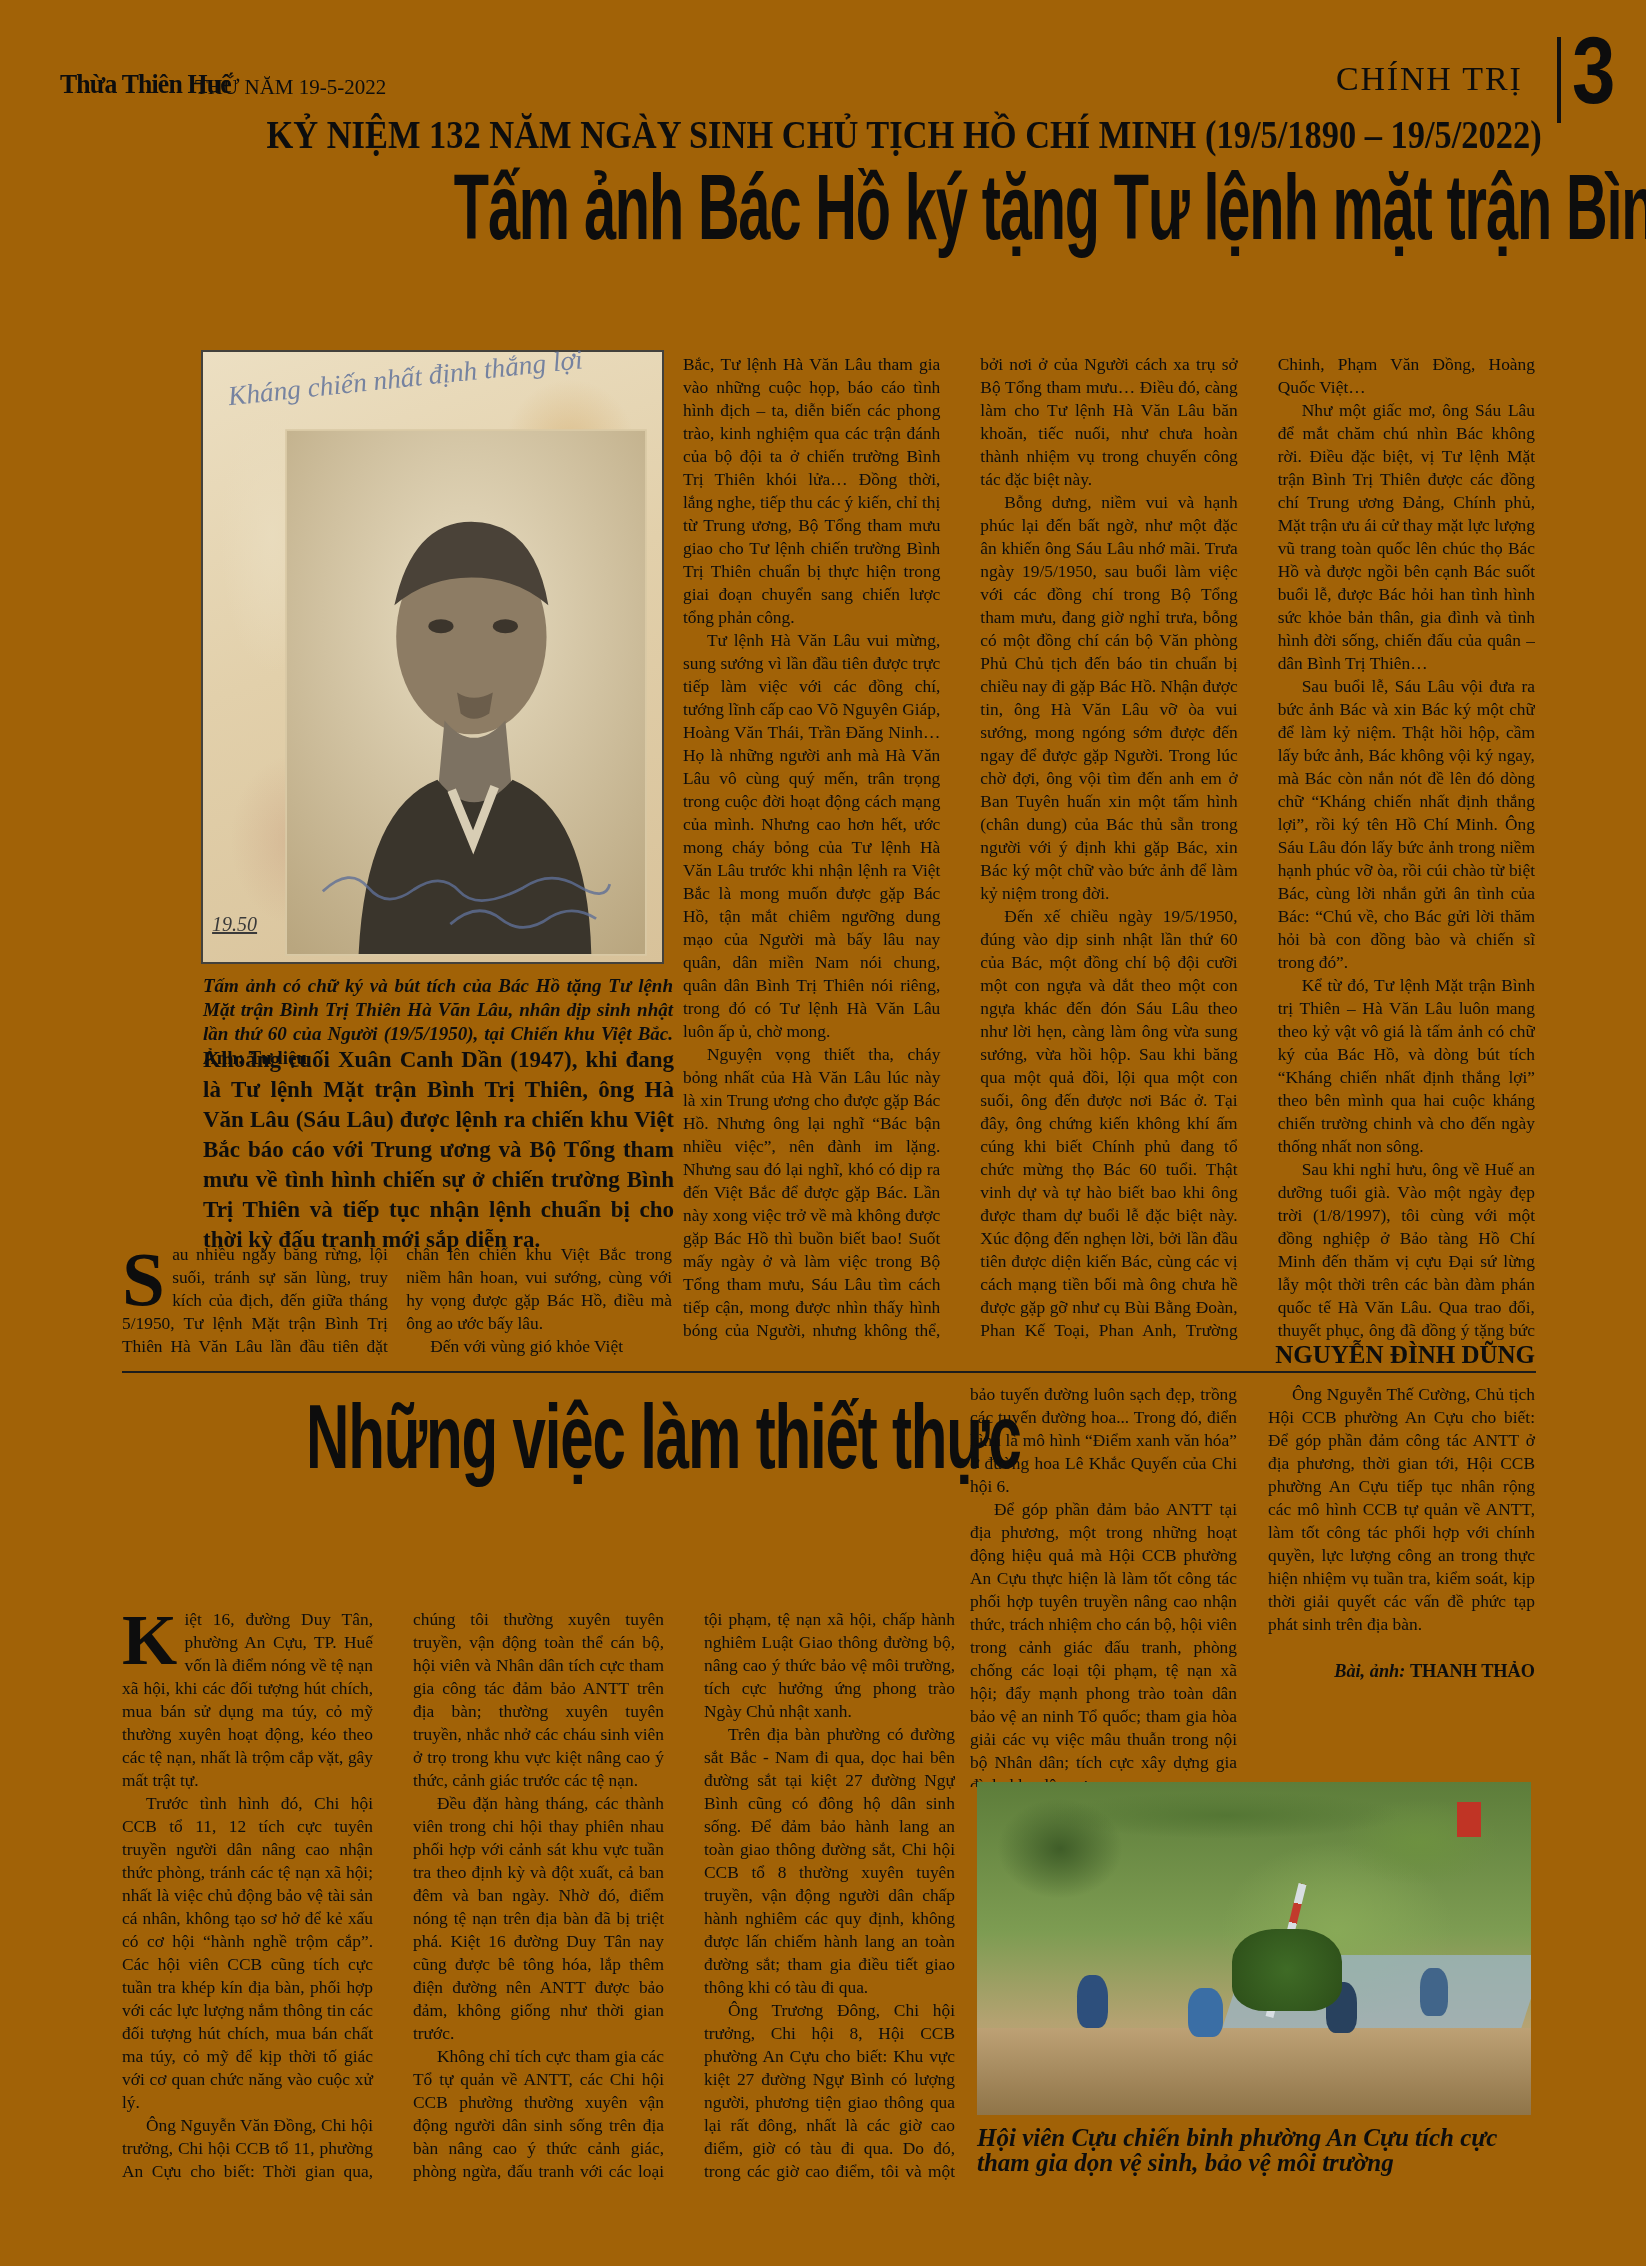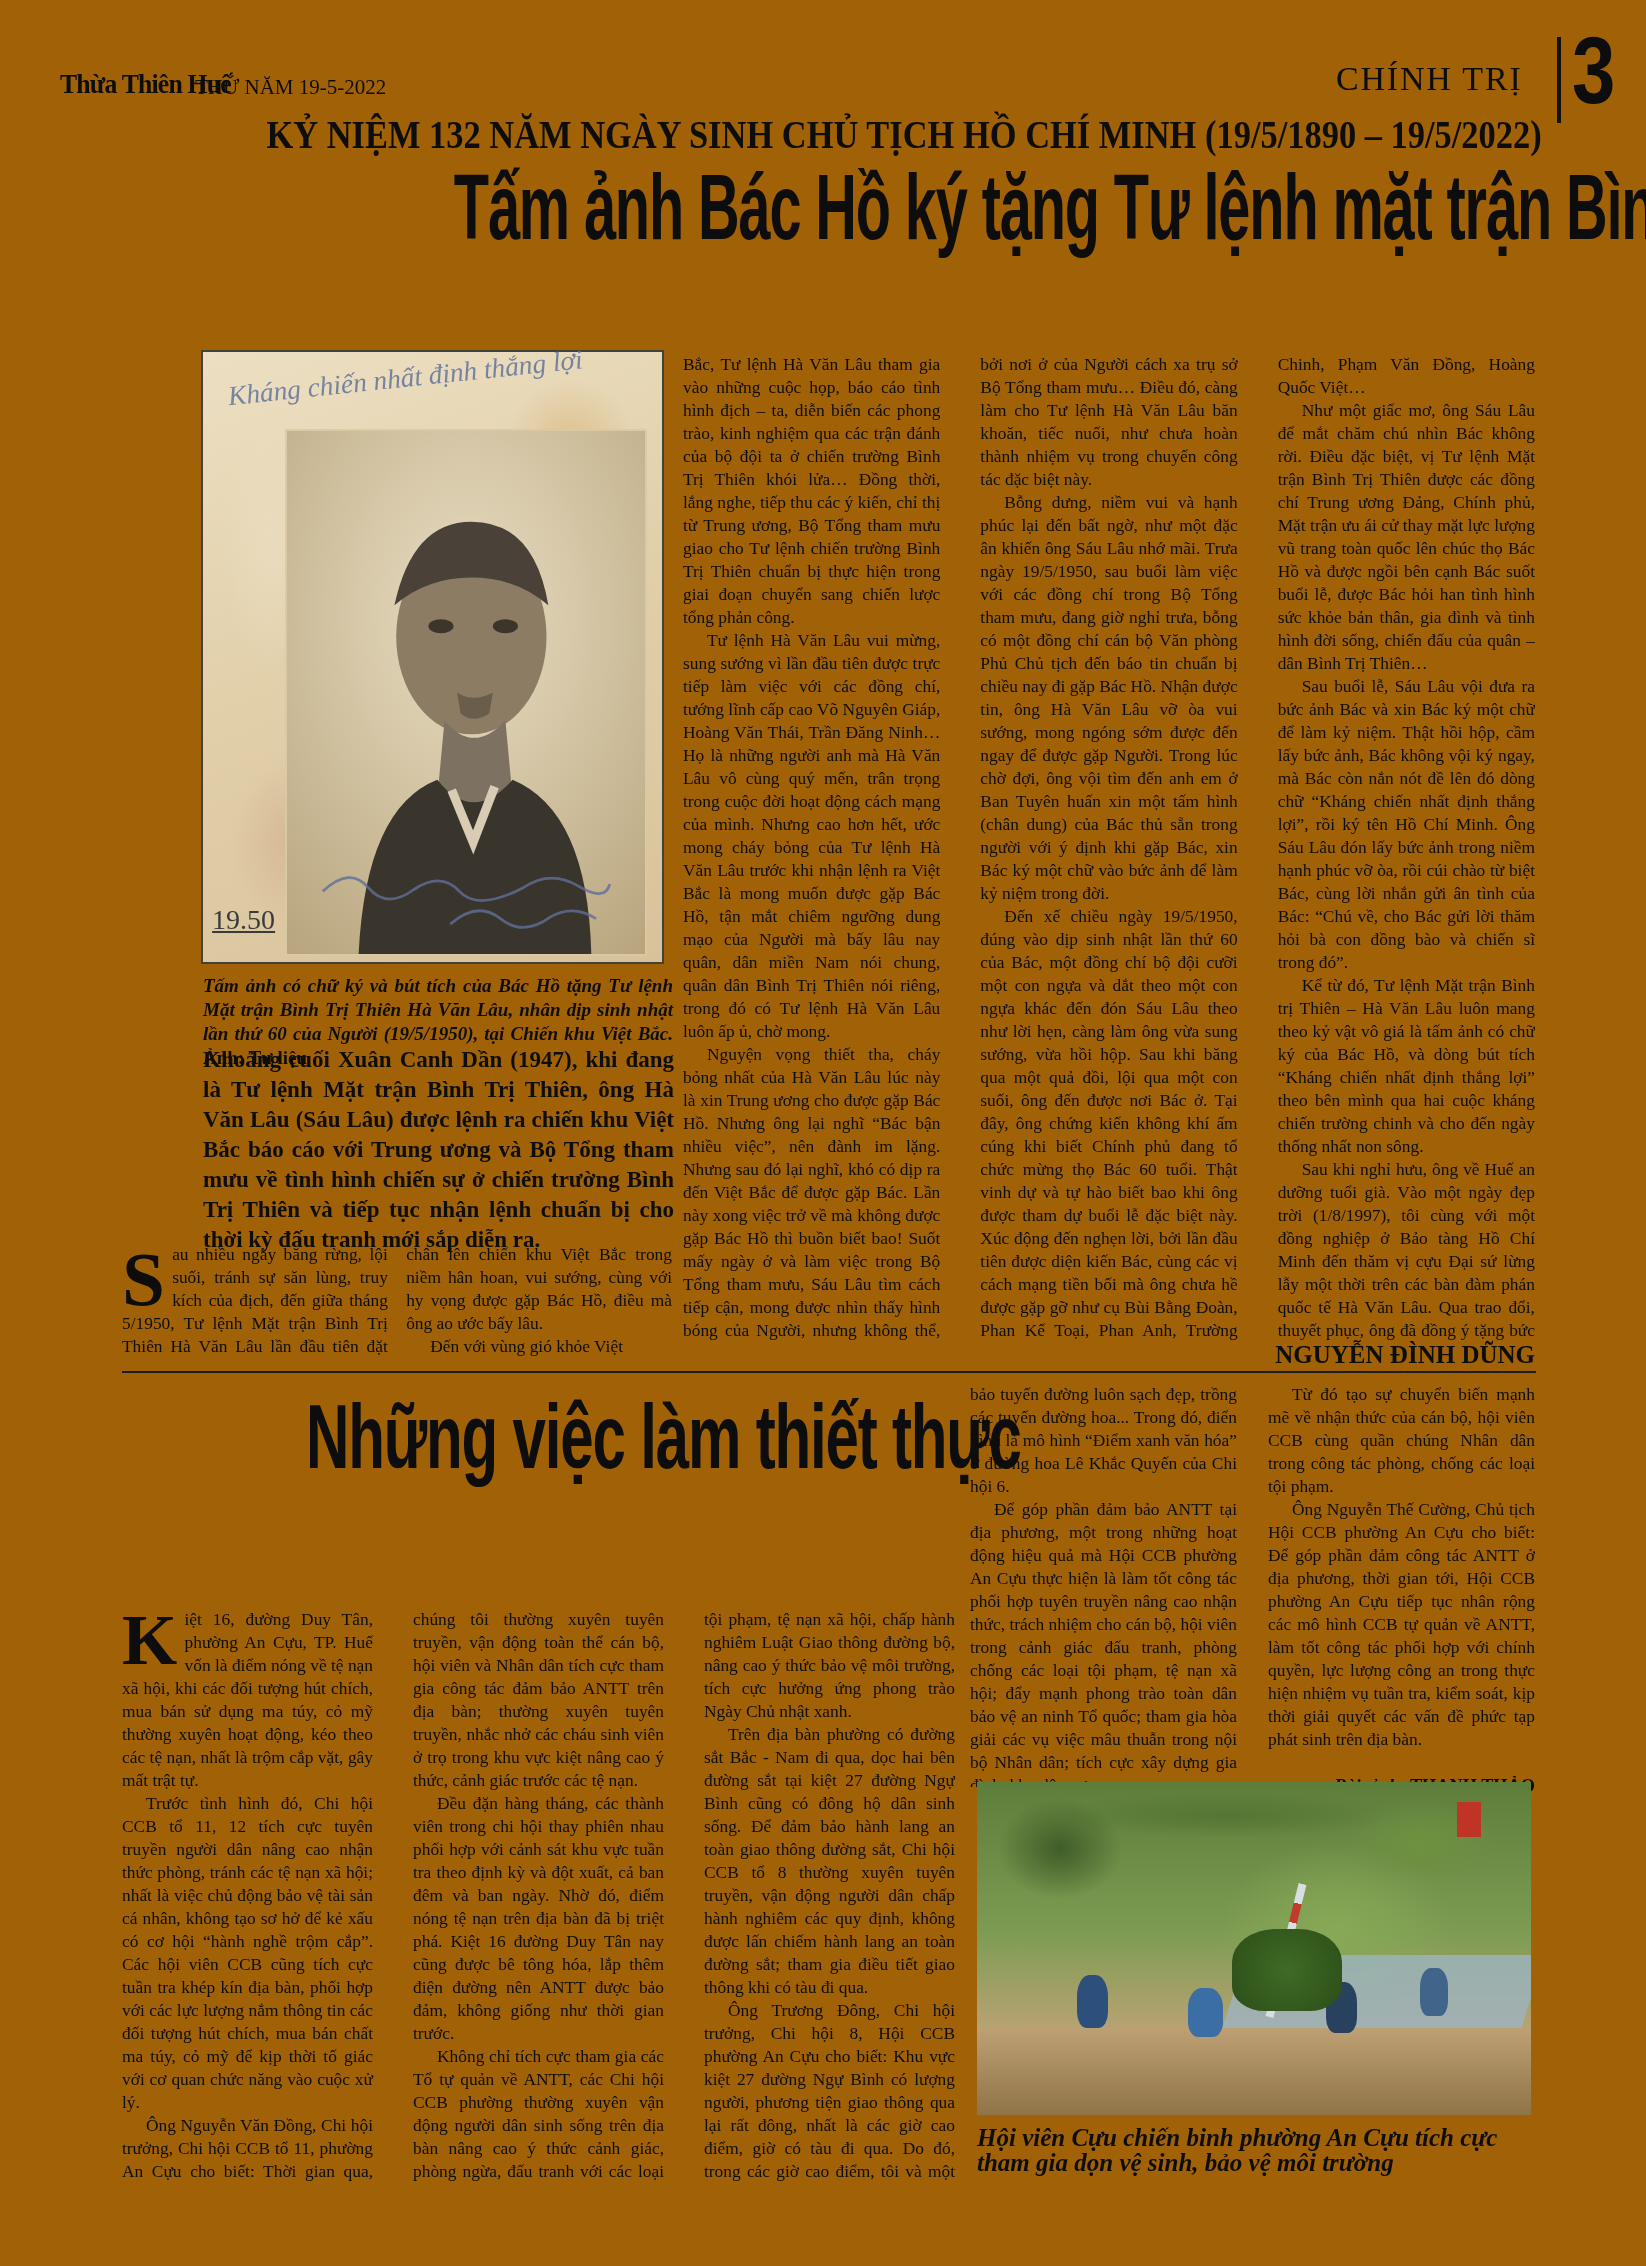--- a/index.html
+++ b/index.html
@@ -34,21 +34,21 @@
           background:
             radial-gradient(closest-side at 20% 80%, rgba(196,150,120,.35), transparent 70%),
             radial-gradient(closest-side at 15% 30%, rgba(233,220,190,.9), transparent 75%),
             radial-gradient(closest-side at 80% 15%, rgba(214,176,115,.55), transparent 70%),
             linear-gradient(160deg,#ecdfc2 0%,#e2d0ab 45%,#d8c29a 100%);}
   .photo1 .matte{position:absolute;left:84px;top:79px;width:358px;height:523px;
           background:linear-gradient(180deg,#f0e8d2,#e6d9ba);box-shadow:0 0 0 1.8px #d9c9a5;}
   .hand-top{position:absolute;left:24px;top:7.3px;width:429px;color:#62749c;font-style:italic;
           font-size:27.4px;transform:rotate(-6deg);white-space:nowrap;overflow:hidden;opacity:.85;
           font-family:"Liberation Serif",serif;}
-  .hand-num{position:absolute;left:9.1px;bottom:25.6px;color:#3a3a3a;font-size:28px;
+  .hand-num{position:absolute;left:9.1px;bottom:25.6px;color:#3a3a3a;font-style:italic;font-size:20px;
           text-decoration:underline;}
   
   .photo2{left:977px;top:1782px;width:554px;height:333px;overflow:hidden;
           background:
             radial-gradient(closest-side at 15% 20%, #3f5d28, transparent 75%),
             radial-gradient(closest-side at 45% 10%, #547634, transparent 70%),
             radial-gradient(closest-side at 80% 18%, #6d9140, transparent 72%),
             radial-gradient(closest-side at 65% 45%, #88a957, transparent 60%),
             linear-gradient(180deg,#5d7d3a 0%,#7d9c52 45%,#b4a271 72%,#c7ab7c 100%);}
   .court{position:absolute;left:46%;top:52%;width:54%;height:26%;background:#9cb4c0;
@@ -168,21 +168,20 @@
     <p>Ông Trương Đông, Chi hội trưởng, Chi hội 8, Hội CCB phường An Cựu cho biết: Khu vực kiệt 27 đường Ngự Bình có lượng người, phương tiện giao thông qua lại rất đông, nhất là các giờ cao điểm, giờ có tàu đi qua. Do đó, trong các giờ cao điểm, tôi và một số hội viên tham gia điều tiết giao thông, nhắc nhở bà con chấp hành nghiêm luật giao thông, không vượt rào chắn, hay băng qua đường ray tàu hỏa để tránh nguy hiểm.</p>
 
   </div>
 
   <div class="abs blockC bodytxt">
     <p class="noind">bảo tuyến đường luôn sạch đẹp, trồng các tuyến đường hoa... Trong đó, điển hình là mô hình “Điểm xanh văn hóa” ở đường hoa Lê Khắc Quyến của Chi hội 6.</p>
     <p>Để góp phần đảm bảo ANTT tại địa phương, một trong những hoạt động hiệu quả mà Hội CCB phường An Cựu thực hiện là làm tốt công tác phối hợp tuyên truyền nâng cao nhận thức, trách nhiệm cho cán bộ, hội viên trong cảnh giác đấu tranh, phòng chống các loại tội phạm, tệ nạn xã hội; đẩy mạnh phong trào toàn dân bảo vệ an ninh Tổ quốc; tham gia hòa giải các vụ việc mâu thuẫn trong nội bộ Nhân dân; tích cực xây dựng gia đình, khu dân cư.</p>
   </div>
 
   <div class="abs blockD bodytxt">
-    <p>Từ đó tạo sự chuyển biến mạnh mẽ về nhận thức của cán bộ, hội viên CCB cùng quần chúng Nhân dân trong công tác phòng, chống các loại tội phạm.</p>
     <p>Ông Nguyễn Thế Cường, Chủ tịch Hội CCB phường An Cựu cho biết: Để góp phần đảm công tác ANTT ở địa phương, thời gian tới, Hội CCB phường An Cựu tiếp tục nhân rộng các mô hình CCB tự quản về ANTT, làm tốt công tác phối hợp với chính quyền, lực lượng công an trong thực hiện nhiệm vụ tuần tra, kiểm soát, kịp thời giải quyết các vấn đề phức tạp phát sinh trên địa bàn.</p>
     <div class="author2">
       <span class="pre">Bài, ảnh: </span><span>THANH THẢO</span>
     </div>
   </div>
 
   <div class="abs photo2">
     <div class="court"></div>
     <div class="ground"></div>
     <div class="flag"></div>

